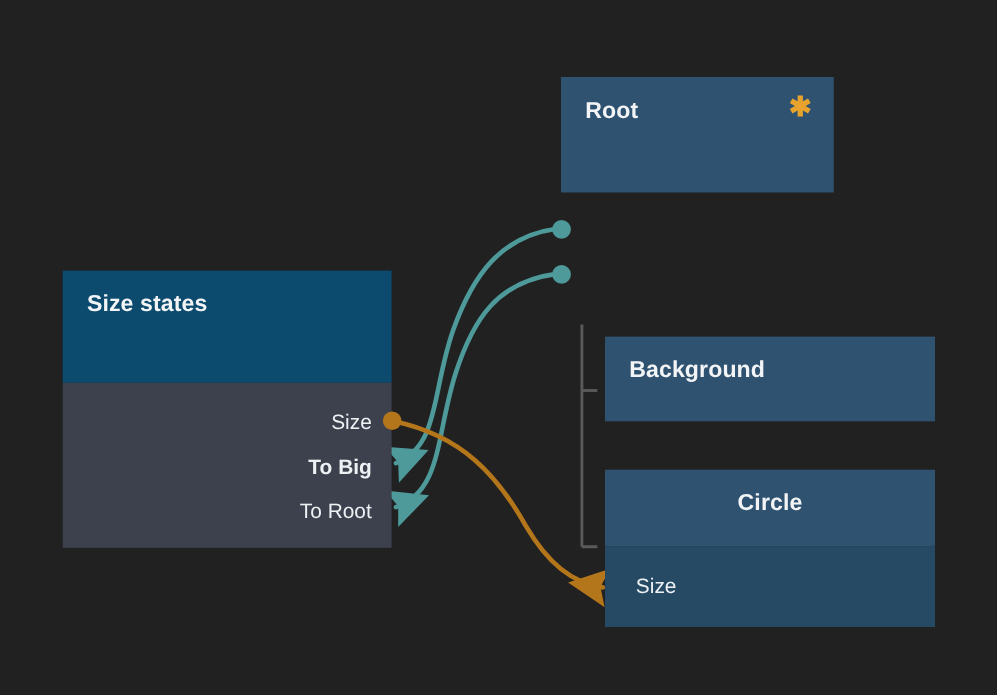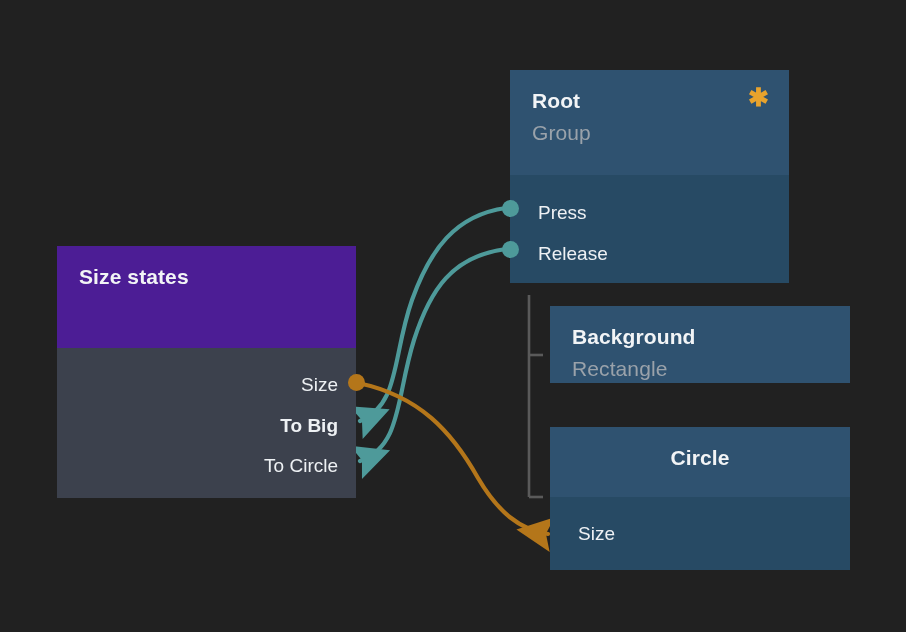--- a/index.html
+++ b/index.html
@@ -71,21 +71,21 @@
   .node-body {
     position: relative;
     box-sizing: border-box;
   }
 
   
   .node-blue .hdr   { background: #2f5270; }
   .node-blue .body  { background: #274a64; }
 
   
-  .node-gray .hdr   { background: #4c1d95; }
+  .node-gray .hdr   { background: #0c4a6e; }
   .node-gray .body  { background: #3c414d; }
 
   
   .port-row {
     position: absolute;
     font-size: 19px;
     color: #eef1f4;
     line-height: 22px;
     white-space: nowrap;
   }
@@ -137,52 +137,46 @@
       </marker>
     </defs>
 
     <path d="M 506,208 C 455,215 430,250 412,300 C 392,357 400,405 360,421" fill="none" stroke="#4e9a9a" stroke-width="4.2" stroke-linecap="round" marker-end="url(#arrow-teal)"></path>
 
     <path d="M 506,249 C 452,256 430,290 414,340 C 396,397 402,446 360,461" fill="none" stroke="#4e9a9a" stroke-width="4.2" stroke-linecap="round" marker-end="url(#arrow-teal)"></path>
 
     <path d="M 358,383 C 420,396 452,432 478,478 C 498,512 520,530 548,534" fill="none" stroke="#b4761a" stroke-width="4.2" stroke-linecap="round" marker-end="url(#arrow-orange)"></path>
   </svg>
 
-  <div class="node node-blue" style="left:510px; top:70px; width:279px; height:213px;">
+  <div class="node node-blue" style="left:510px; top:70px; width:248px; height:213px;">
     <div class="hdr node-header" style="height:105px;">
       <div class="node-title">Root</div>
-      <div class="node-subtitle">Group</div>
       <span class="asterisk-badge" style="right:20px; top:15px;">✱</span>
-    </div>
-    <div class="body node-body" style="height:108px;">
-      <div class="port-row left-label" style="top:27px;">Press</div>
-      <div class="port-row left-label" style="top:68px;">Release</div>
     </div>
 
     <span class="port-dot teal" style="left:-8.5px; top:129.5px;"></span>
     <span class="port-dot teal" style="left:-8.5px; top:170.5px;"></span>
   </div>
 
   <div class="node node-gray" style="left:57px; top:246px; width:299px; height:252px;">
     <div class="hdr node-header" style="height:102px;">
       <div class="node-title">Size states</div>
     </div>
     <div class="body node-body" style="height:150px;">
       <div class="port-row right-label" style="top:26px;">Size</div>
       <div class="port-row right-label" style="top:67px;font-weight:bold;">To Big</div>
-      <div class="port-row right-label" style="top:107px;">To Circle</div>
+      <div class="port-row right-label" style="top:107px;">To Root</div>
     </div>
 
     <span class="port-dot orange" style="left:290.5px; top:128px;"></span>
   </div>
 
   <div class="node node-blue" style="left:550px; top:306px; width:300px; height:101px;">
     <div class="hdr node-header" style="height:77px;">
       <div class="node-title">Background</div>
-      <div class="node-subtitle">Rectangle</div>
     </div>
   </div>
 
   <div class="node node-blue" style="left:550px; top:427px; width:300px; height:143px;">
     <div class="hdr node-header" style="height:70px;text-align:center;">
       <div class="node-title">Circle</div>
     </div>
     <div class="body node-body" style="height:73px;">
       <div class="port-row left-label" style="top:26px;">Size</div>
     </div>

